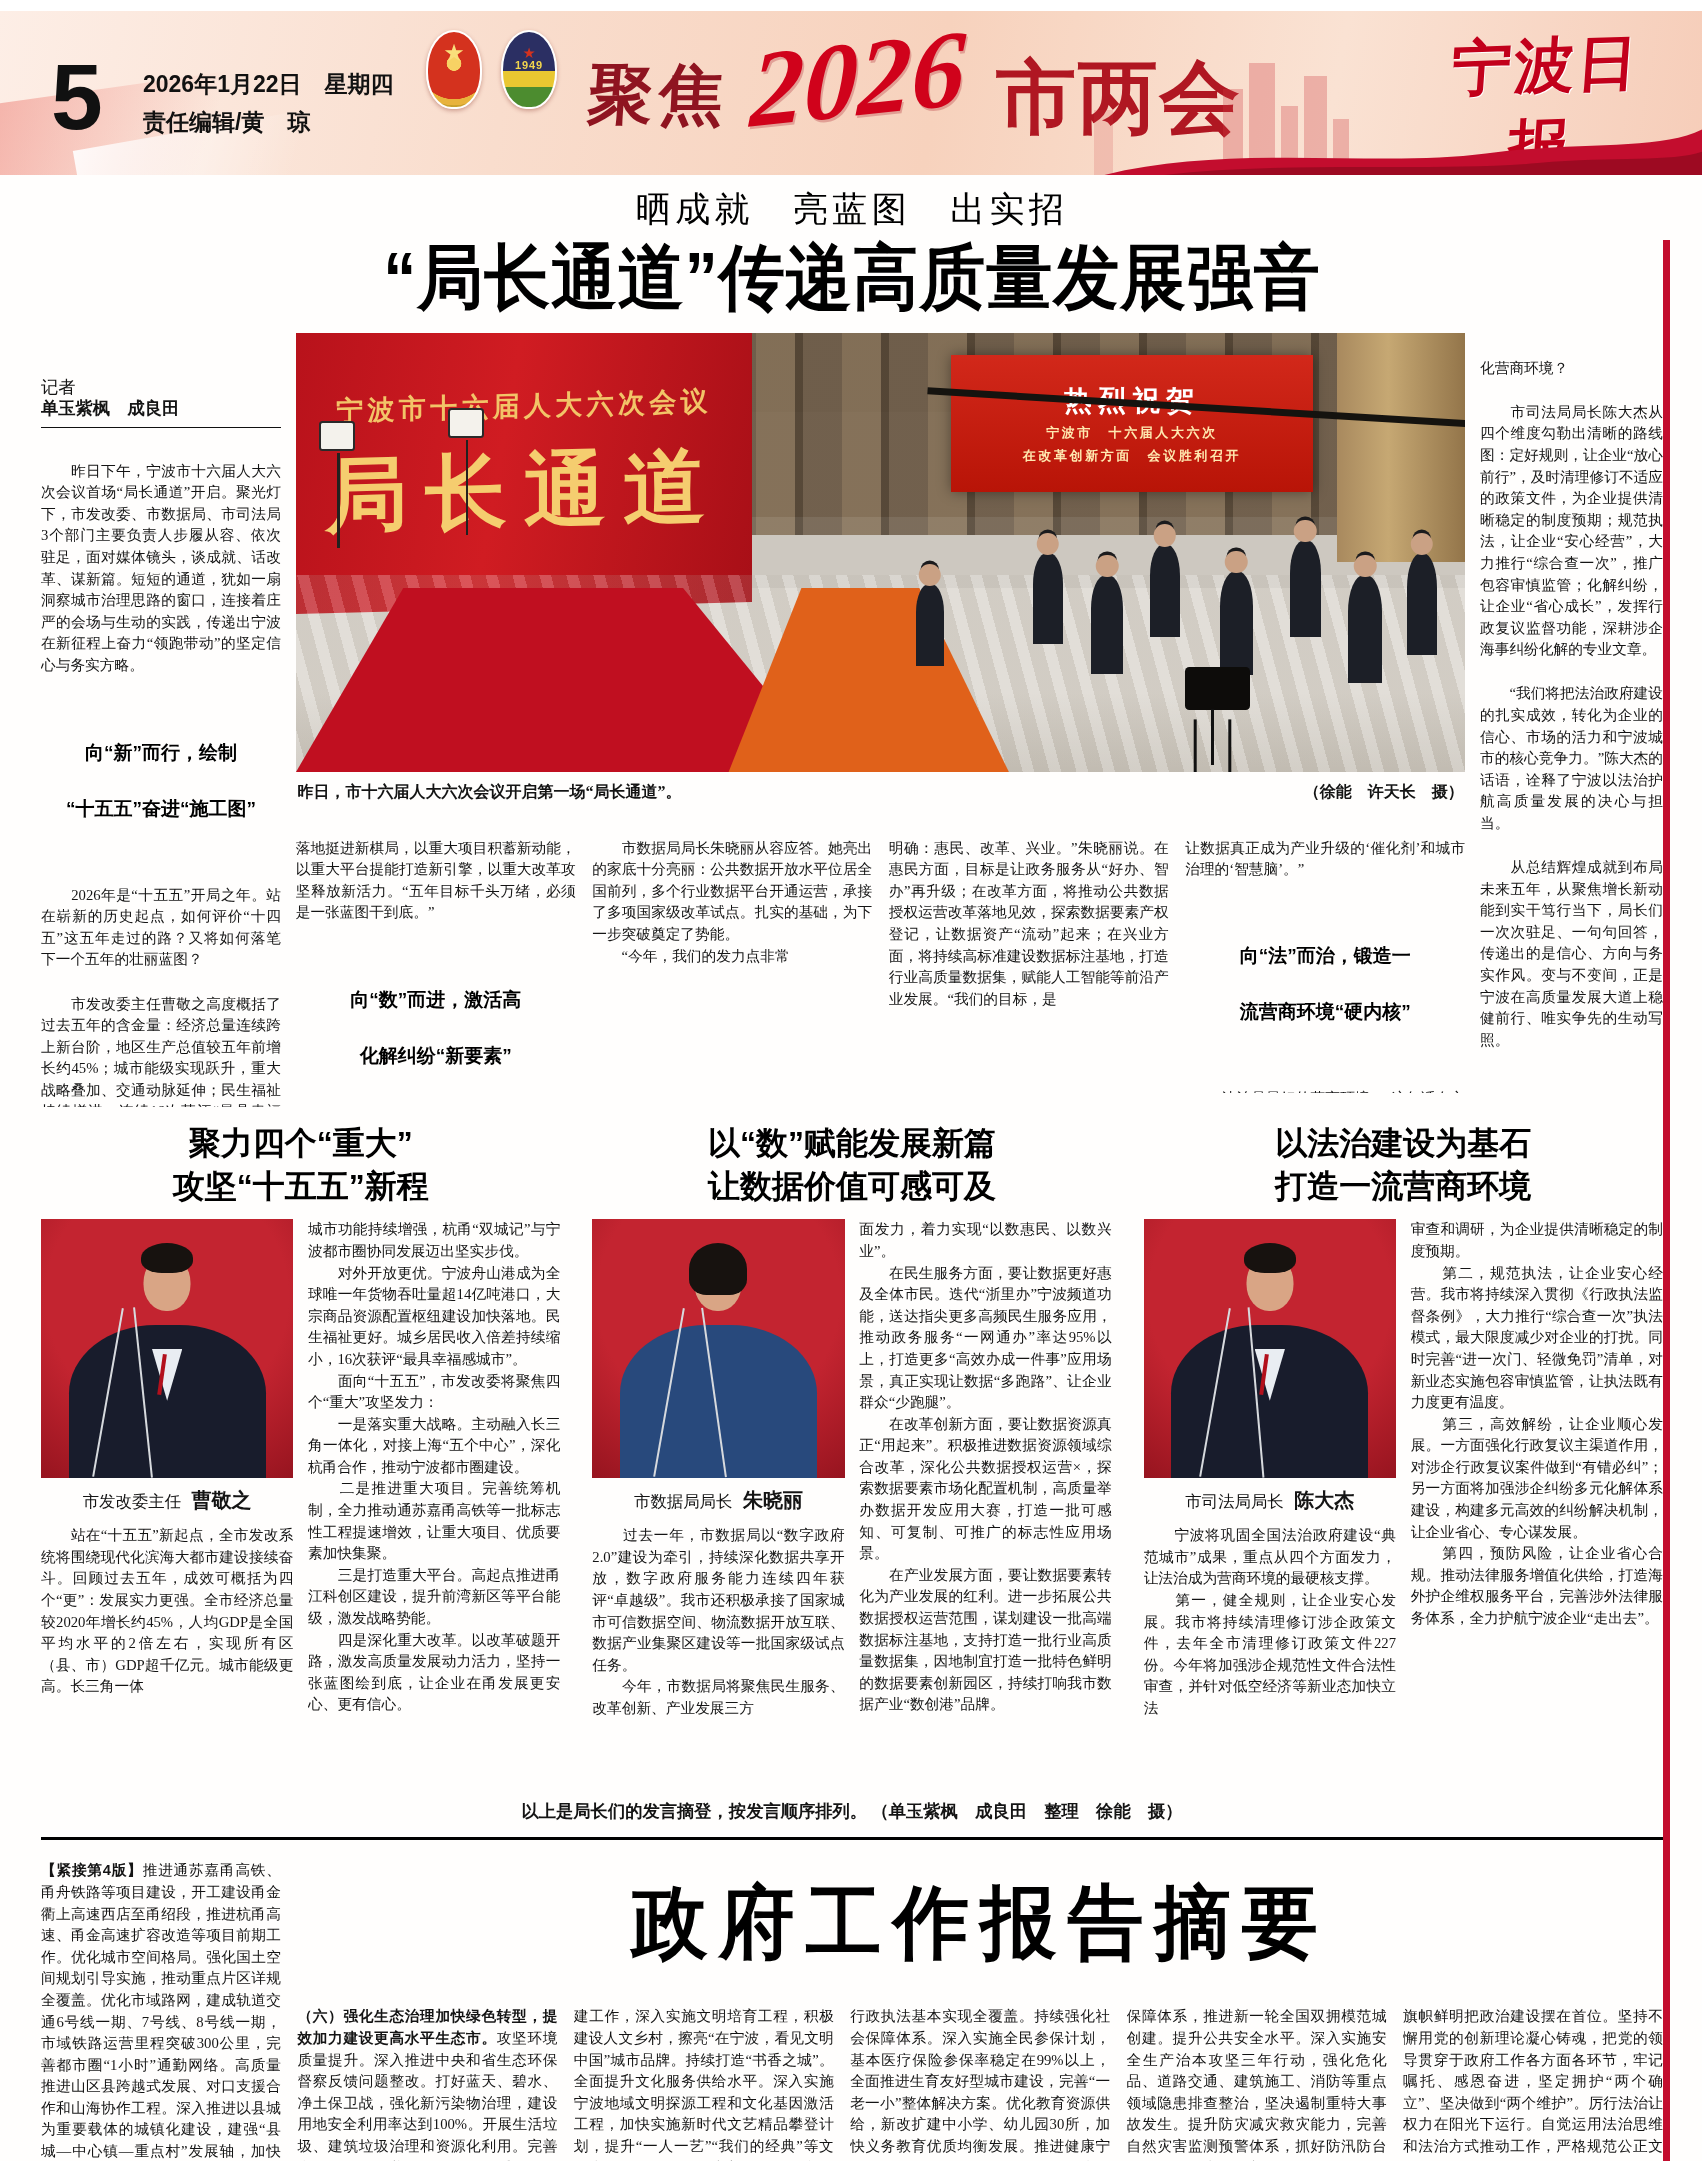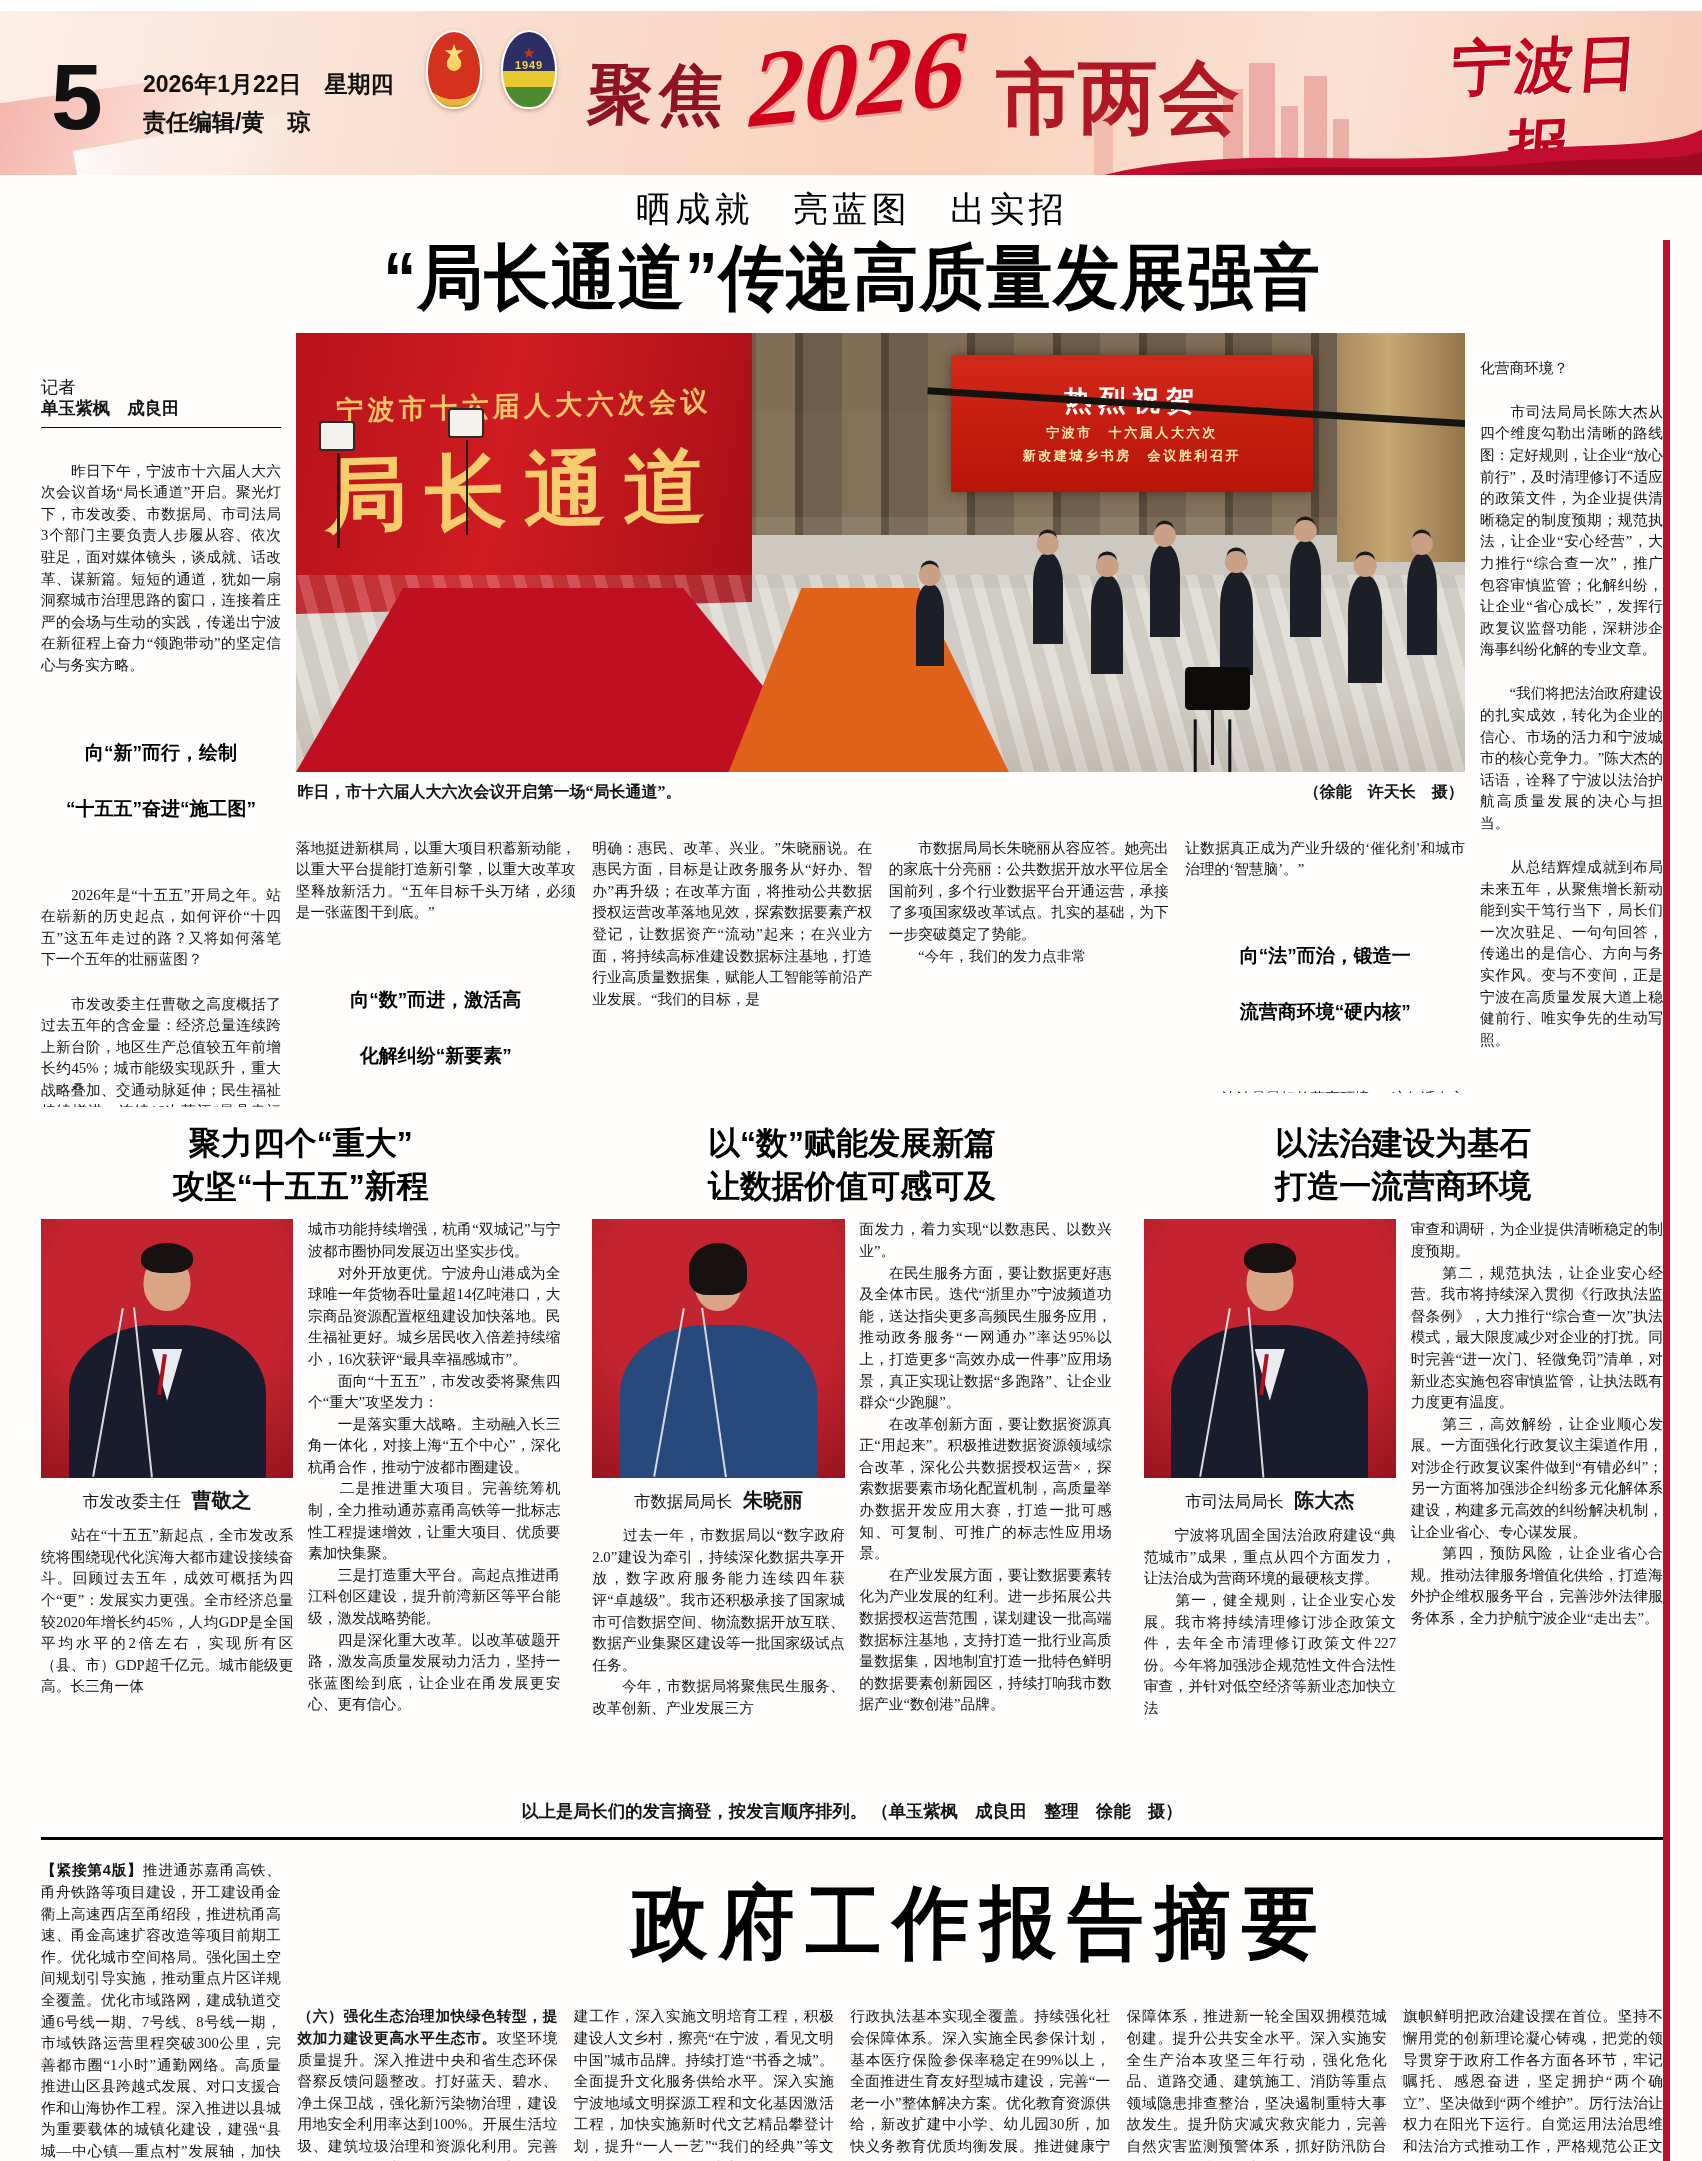--- a/index.html
+++ b/index.html
@@ -200,21 +200,21 @@
           <div class="photo">
             <div class="ph-wallstripes"></div>
             <div class="ph-wall-gold"></div>
             <div class="ph-backdrop">
               <div class="ph-bd1">宁波市十六届人大六次会议</div>
               <div class="ph-bd2">局长通道</div>
             </div>
             <div class="ph-screen">
               <div class="ph-s1">热烈祝贺</div>
               <div class="ph-s2">宁波市　十六届人大六次</div>
-              <div class="ph-s2">新改建城乡书房　会议胜利召开</div>
+              <div class="ph-s2">在改革创新方面　会议胜利召开</div>
             </div>
             <div class="ph-floor-sheen"></div>
             <div class="ph-carpet-red"></div>
             <div class="ph-carpet-orange"></div>
             <div class="ph-light" style="left:2%;top:20%;"></div>
             <div class="ph-light" style="left:13%;top:17%;"></div>
             <div class="ph-boom"></div>
             <div class="ph-person" style="left:53%;top:57%;width:28px;height:82px;"></div>
             <div class="ph-person" style="left:63%;top:50%;width:30px;height:91px;"></div>
             <div class="ph-person" style="left:68%;top:55%;width:32px;height:99px;"></div>
@@ -232,25 +232,25 @@
           <div class="mid-cols">
             <div class="mid-col body-text">
               <p>落地挺进新棋局，以重大项目积蓄新动能，以重大平台提能打造新引擎，以重大改革攻坚释放新活力。“五年目标千头万绪，必须是一张蓝图干到底。”</p>
               <div class="sub-head">
                 <div>向“数”而进，激活高</div>
                 <div>化解纠纷“新要素”</div>
               </div>
               
             </div>
             <div class="mid-col body-text">
-              <p>明确：惠民、改革、兴业。”朱晓丽说。在惠民方面，目标是让政务服务从“好办、智办”再升级；在改革方面，将推动公共数据授权运营改革落地见效，探索数据要素产权登记，让数据资产“流动”起来；在兴业方面，将持续高标准建设数据标注基地，打造行业高质量数据集，赋能人工智能等前沿产业发展。“我们的目标，是</p>
-            </div>
-            <div class="mid-col body-text">
               <p>　　市数据局局长朱晓丽从容应答。她亮出的家底十分亮丽：公共数据开放水平位居全国前列，多个行业数据平台开通运营，承接了多项国家级改革试点。扎实的基础，为下一步突破奠定了势能。
 　　“今年，我们的发力点非常</p>
+            </div>
+            <div class="mid-col body-text">
+              <p>明确：惠民、改革、兴业。”朱晓丽说。在惠民方面，目标是让政务服务从“好办、智办”再升级；在改革方面，将推动公共数据授权运营改革落地见效，探索数据要素产权登记，让数据资产“流动”起来；在兴业方面，将持续高标准建设数据标注基地，打造行业高质量数据集，赋能人工智能等前沿产业发展。“我们的目标，是</p>
             </div>
             <div class="mid-col body-text">
               <p>让数据真正成为产业升级的‘催化剂’和城市治理的‘智慧脑’。”</p>
               <div class="sub-head">
                 <div>向“法”而治，锻造一</div>
                 <div>流营商环境“硬内核”</div>
               </div>
               <p>　　“法治是最好的营商环境。”这句话在宁波有着生动的实践。作为首批全国法治政府建设示范市，宁波如何持续推进优化法治</p>
             </div>
           </div>

